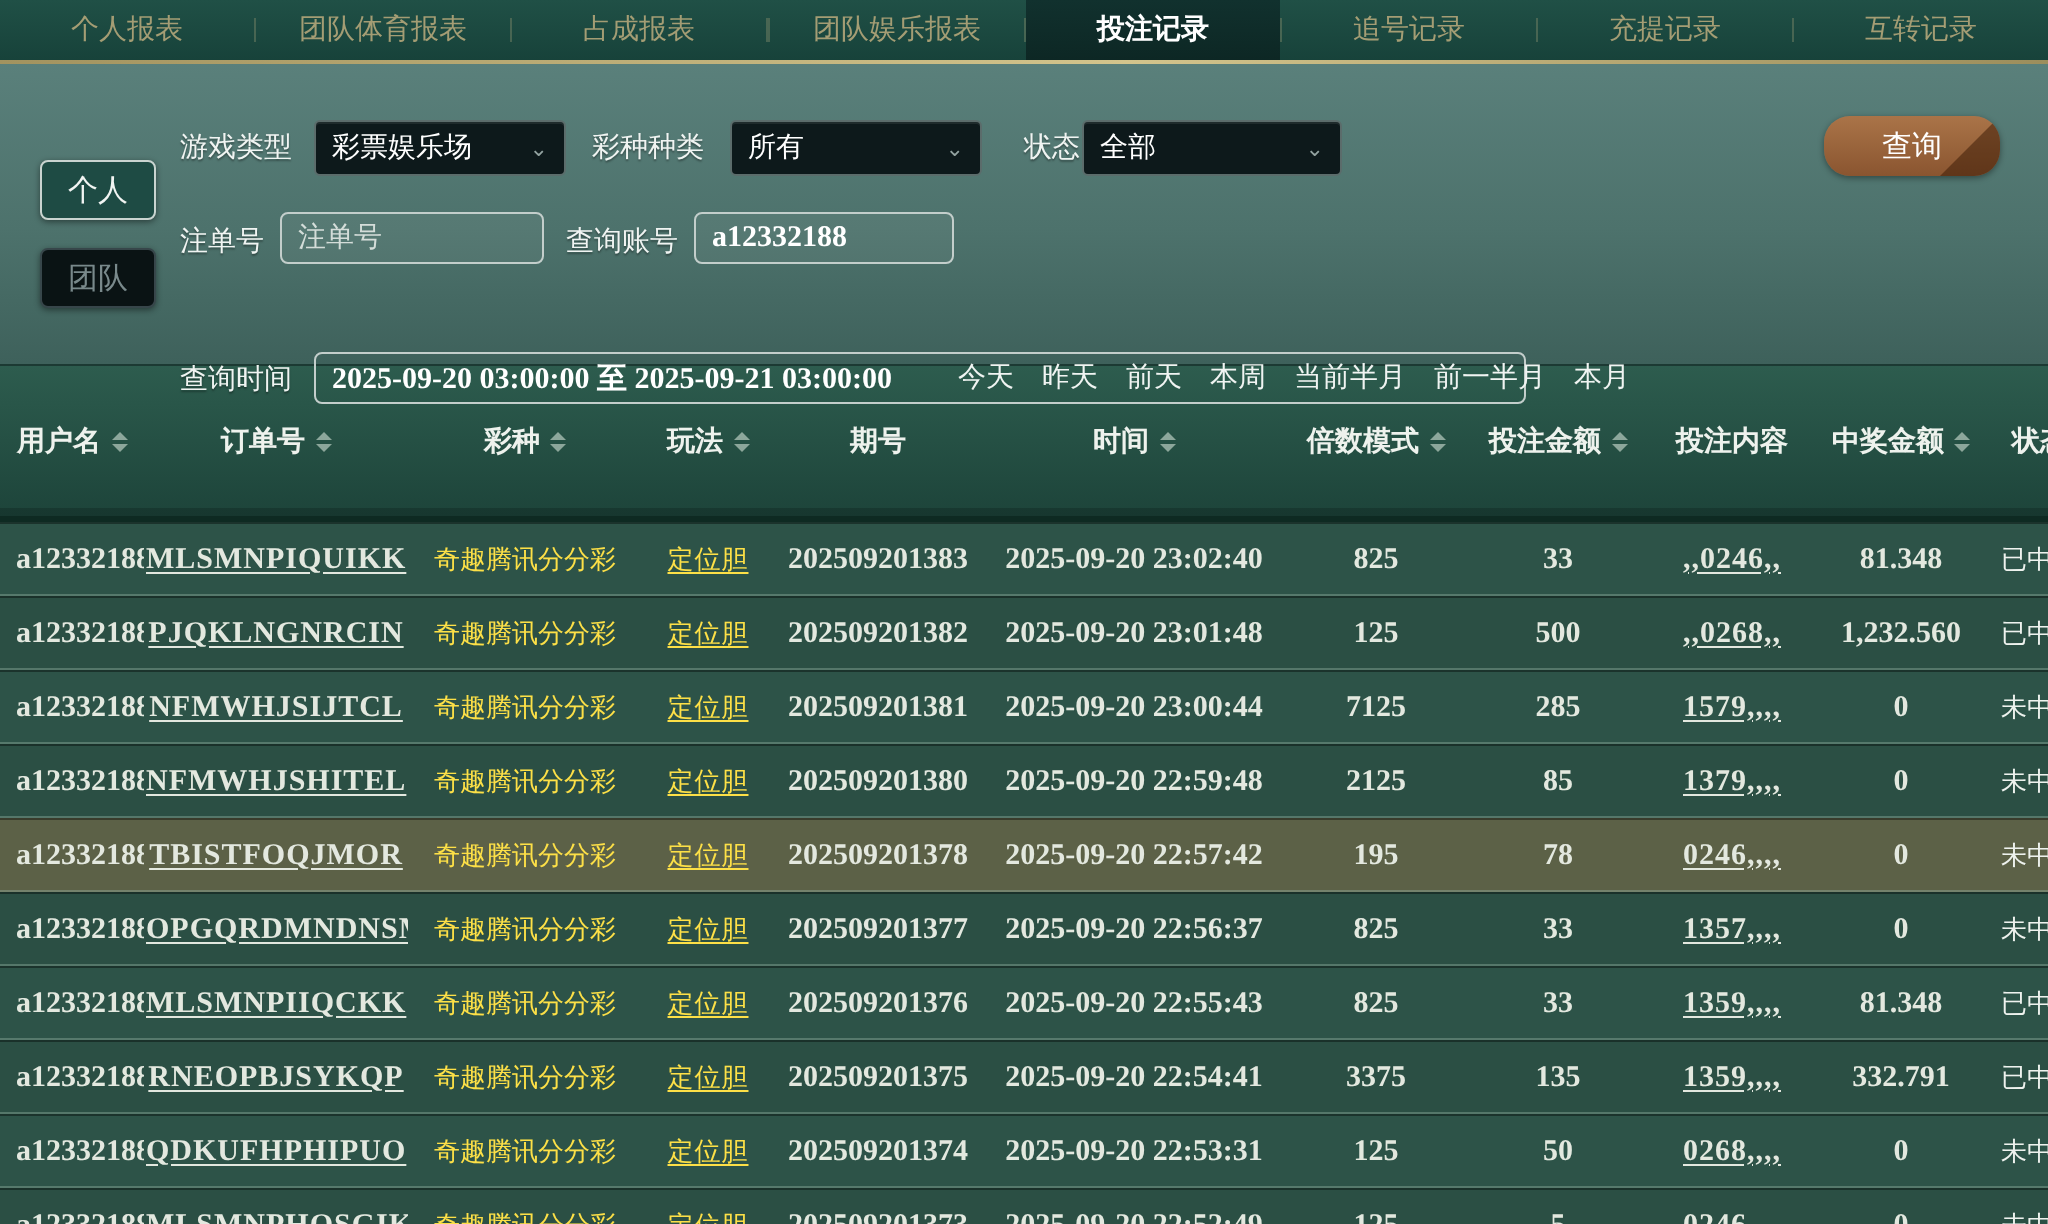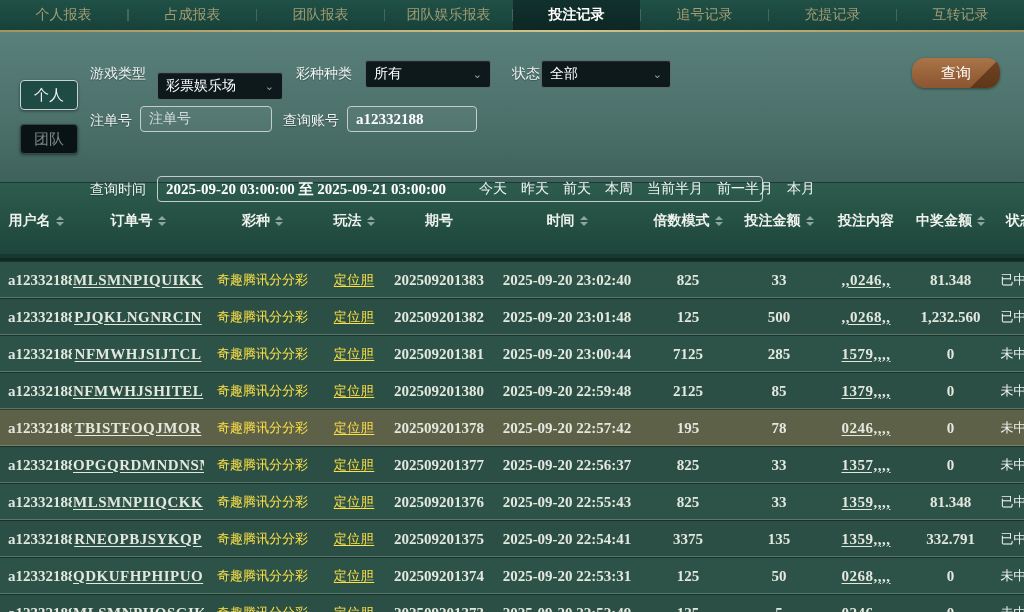--- a/index.html
+++ b/index.html
@@ -96,43 +96,43 @@
   .cn{font-size:13px;color:#fde047;}
   .lnk{text-decoration:underline;text-underline-offset:2px;cursor:pointer;letter-spacing:.5px;}
   td .status{font-size:13px;color:#eef2ee;}
 </style>
 </head>
 <body>
 
 <div class="nav" id="nav-tabs">
     <div class="nav-tab">个人报表</div>
     <div class="nav-sep"></div>
+    <div class="nav-tab">团队体育报表</div>
     <div class="nav-sep"></div>
     <div class="nav-tab">占成报表</div>
     <div class="nav-sep"></div>
-    <div class="nav-tab">团队报表</div>
     <div class="nav-sep"></div>
     <div class="nav-tab">团队娱乐报表</div>
     <div class="nav-sep"></div>
     <div class="nav-tab active">投注记录</div>
     <div class="nav-sep"></div>
     <div class="nav-tab">追号记录</div>
     <div class="nav-sep"></div>
     <div class="nav-tab">充提记录</div>
     <div class="nav-sep"></div>
     <div class="nav-tab">互转记录</div>
   </div>
 <div class="gold-line"></div>
 
 <div class="filters">
   <div class="scope-btn personal">个人</div>
   <div class="scope-btn team">团队</div>
 
   <div class="f-label" style="left:90px;top:33px;">游戏类型</div>
-  <div class="select" style="left:157px;top:40px;width:108px;">
+  <div class="select" style="left:157px;top:28px;width:108px;">
     <span>彩票娱乐场</span>
     <span class="chev">⌄</span>
   </div>
 
   <div class="f-label" style="left:296px;top:33px;">彩种种类</div>
   <div class="select" style="left:365px;top:28px;width:108px;">
     <span>所有</span>
     <span class="chev">⌄</span>
   </div>
 

